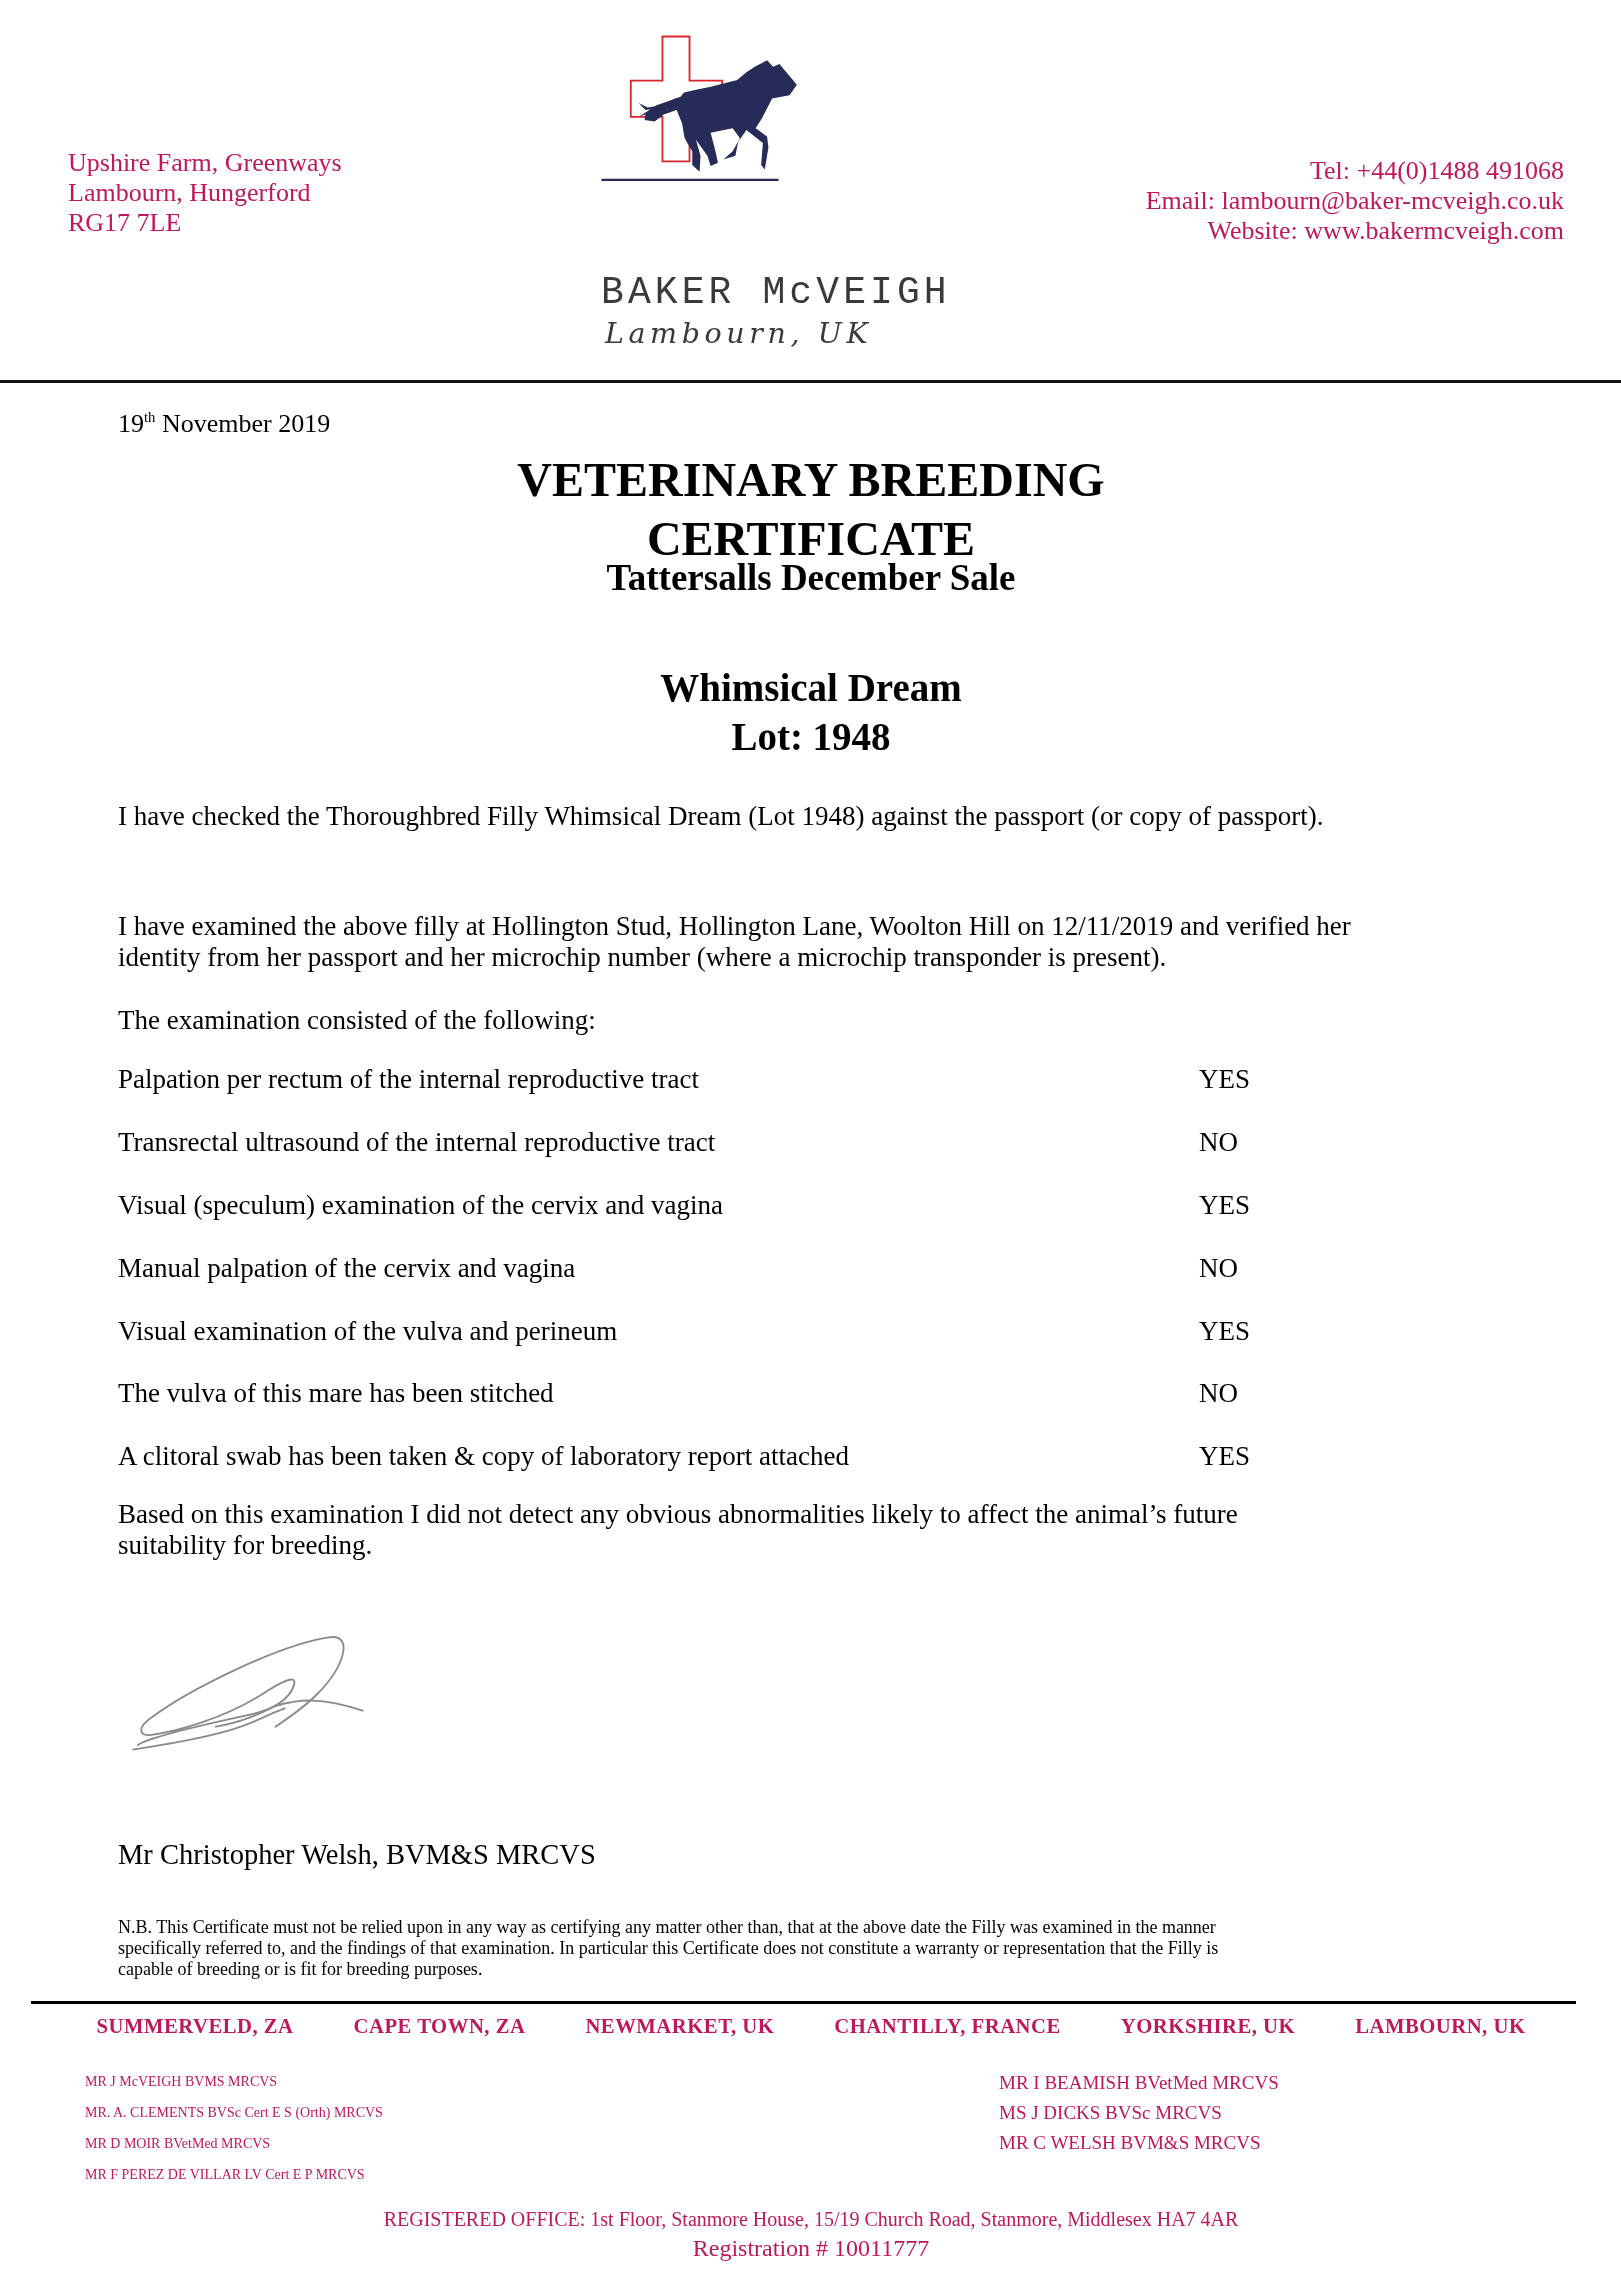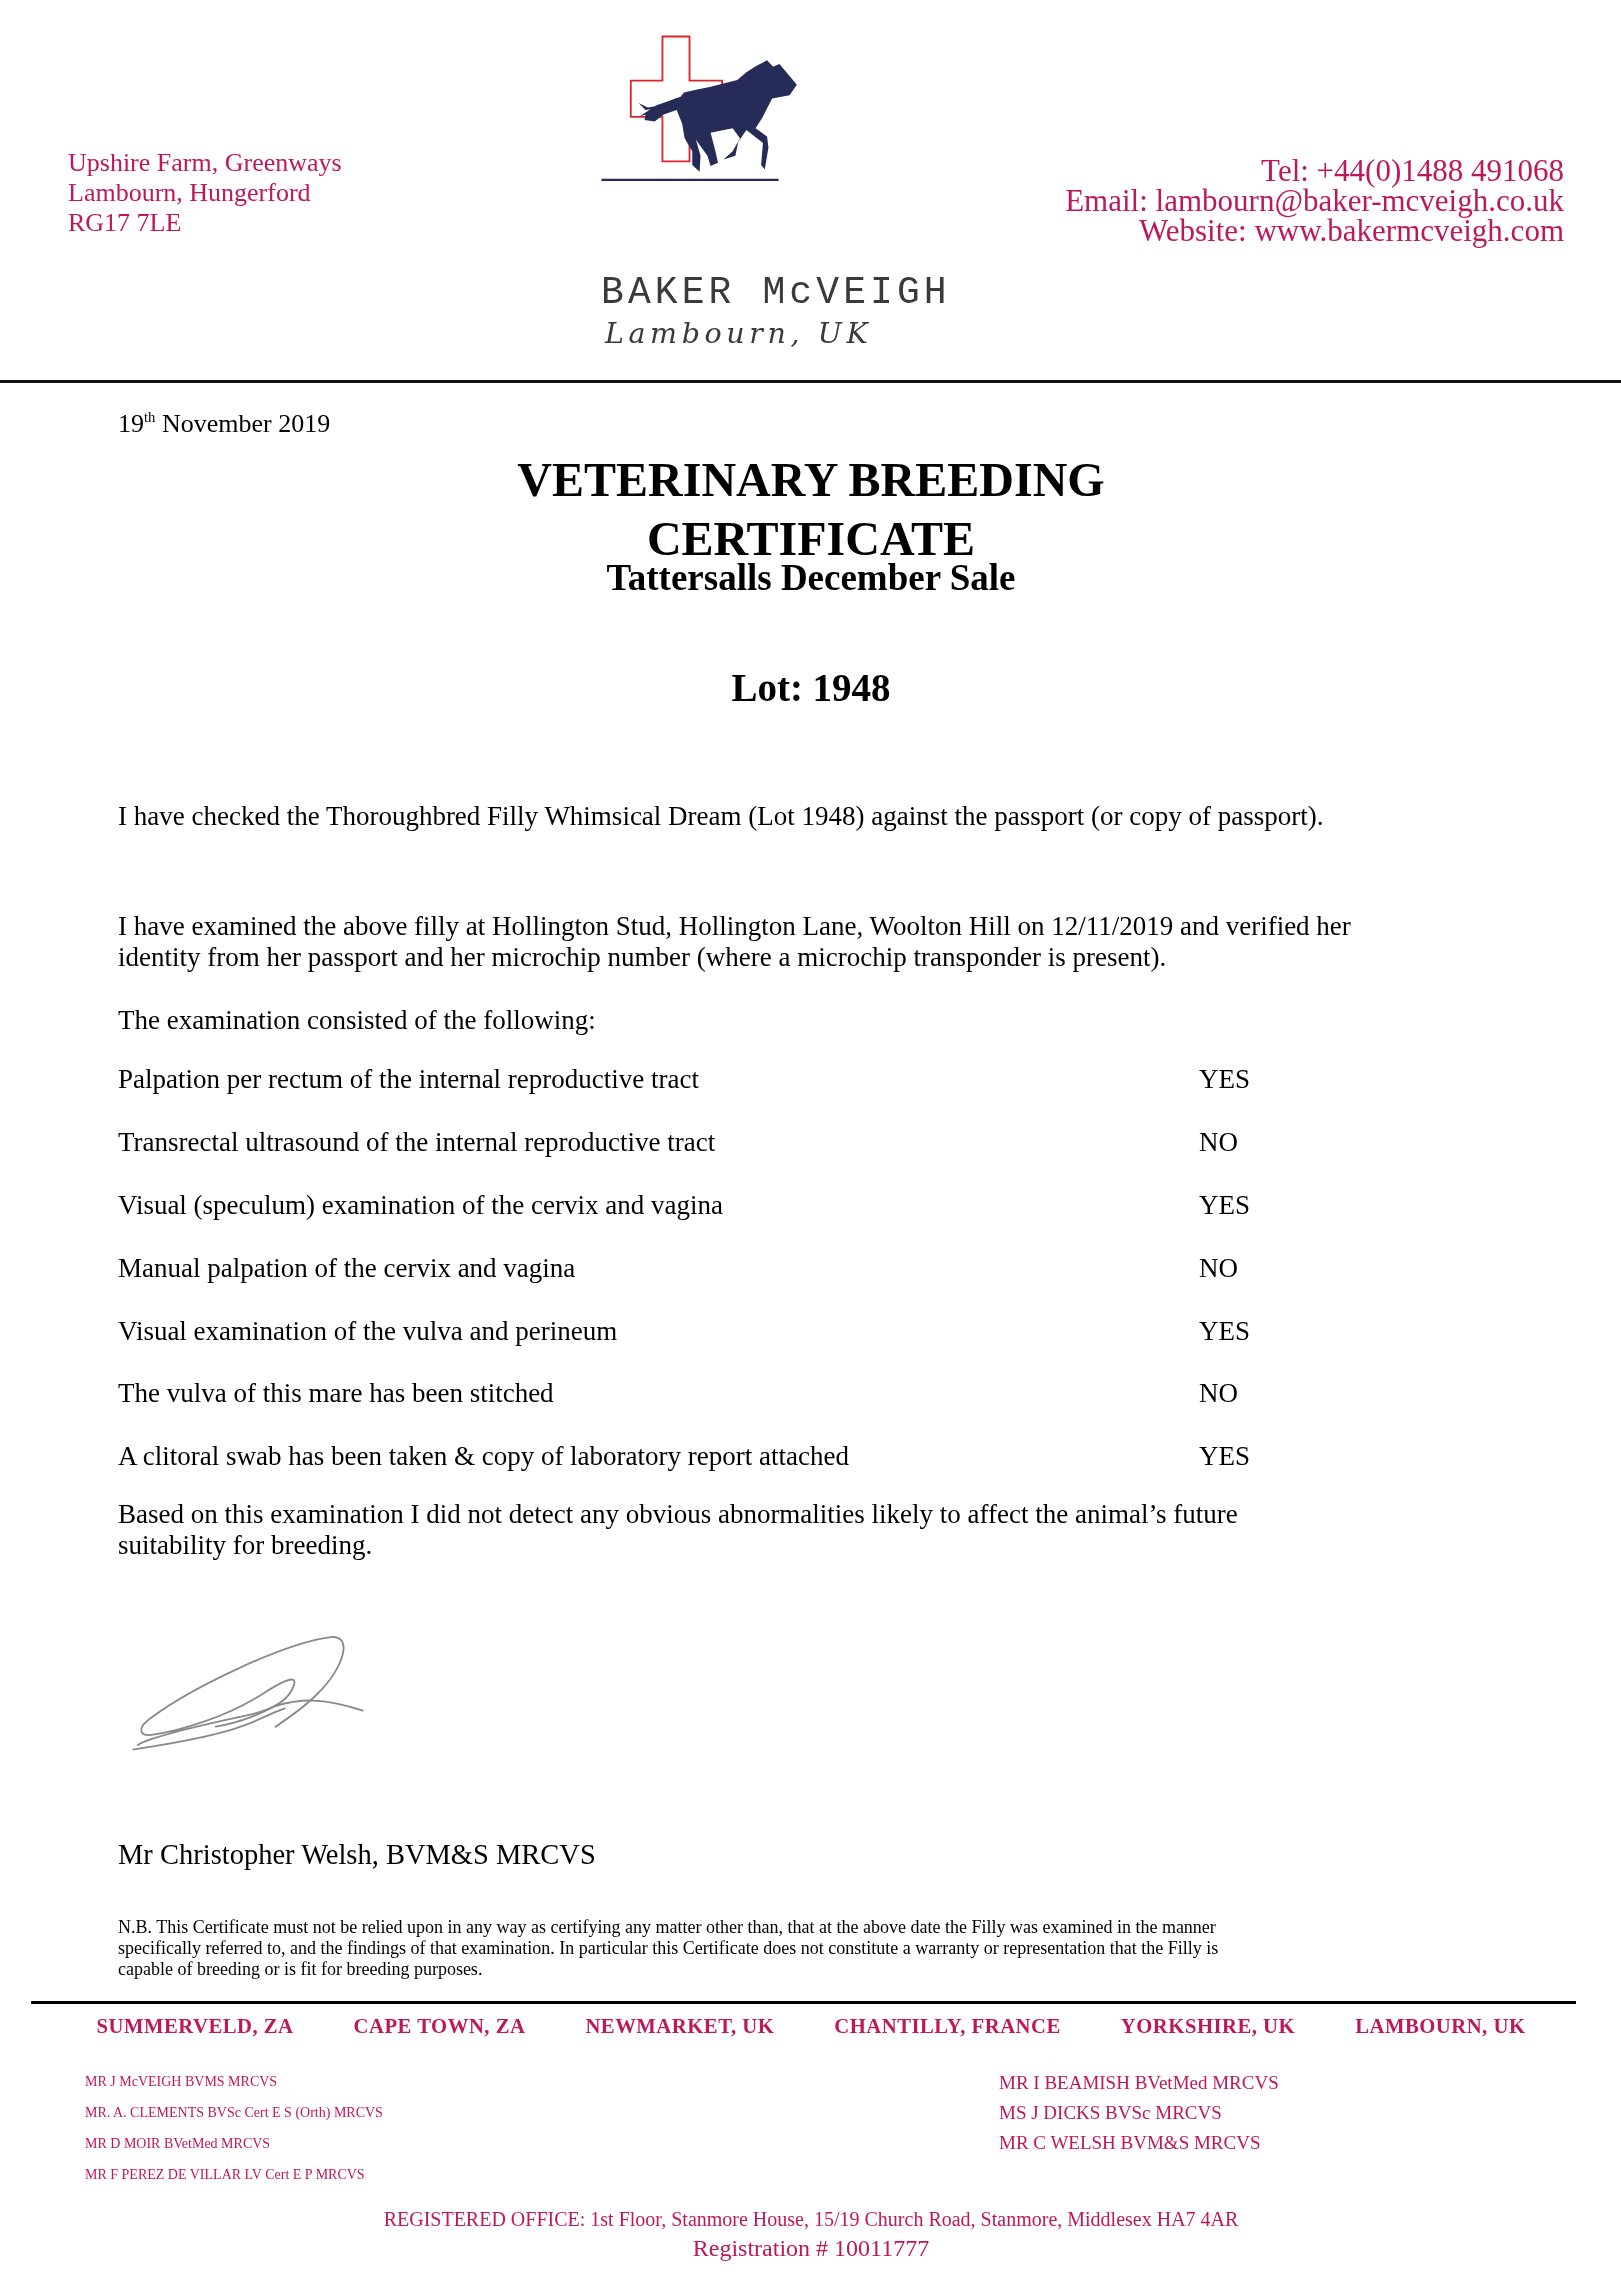--- a/index.html
+++ b/index.html
@@ -3,21 +3,21 @@
 <meta charset="utf-8">
 <style>
   html, body { margin: 0; padding: 0; background: #ffffff; }
   body { width: 1622px; height: 2295px; position: relative; overflow: hidden;
          font-family: "Liberation Serif", "DejaVu Serif", serif; color: #000; }
   .abs { position: absolute; }
   .navy { color: #be185d; }
 
   
   .addr { left: 68px; top: 148px; font-size: 26px; line-height: 30px; }
-  .contact { right: 58px; top: 156px; font-size: 31px; line-height: 30px; text-align: right; }
+  .contact { right: 58px; top: 156px; font-size: 26px; line-height: 30px; text-align: right; }
   .logo { left: 595px; top: 18.4px; width: 390px; height: 349px; }
   .brand { left: 601px; top: 271px; width: 376px; text-align: left;
            font-family: Liberation Mono, monospace; font-size: 38px; letter-spacing: 4.1px; color: #3a3a3a; font-weight: 500; }
   .brand-sub { left: 605px; top: 317px; font-family: "DejaVu Serif", serif; font-style: italic;
                font-size: 28.5px; letter-spacing: 4.6px; color: #3a3a3a; }
   .rule-top { left: 0; top: 380px; width: 1622px; height: 2.8px; background: #111; }
 
   
   .date { left: 118px; top: 409px; font-size: 26px; }
   .date sup { font-size: 14.7px; vertical-align: 10px; }
@@ -86,20 +86,21 @@
 <div class="abs rule-top"></div>
 
 <div class="abs date"><span>19</span><sup>th</sup><span> November 2019</span></div>
 
 <div class="abs title t1">
   <div>VETERINARY BREEDING</div>
   <div>CERTIFICATE</div>
 </div>
 <div class="abs title t2">Tattersalls December Sale</div>
 <div class="abs title t3">
+  <div>Whimsical Dream</div>
   <div>Lot: 1948</div>
 </div>
 
 <div class="abs para p1">I have checked the Thoroughbred Filly Whimsical Dream (Lot 1948) against the passport (or copy of passport).</div>
 <div class="abs para p2">
   <div>I have examined the above filly at Hollington Stud, Hollington Lane, Woolton Hill on 12/11/2019 and verified her</div>
   <div>identity from her passport and her microchip number (where a microchip transponder is present).</div>
 </div>
 <div class="abs para p3">The examination consisted of the following:</div>
 

